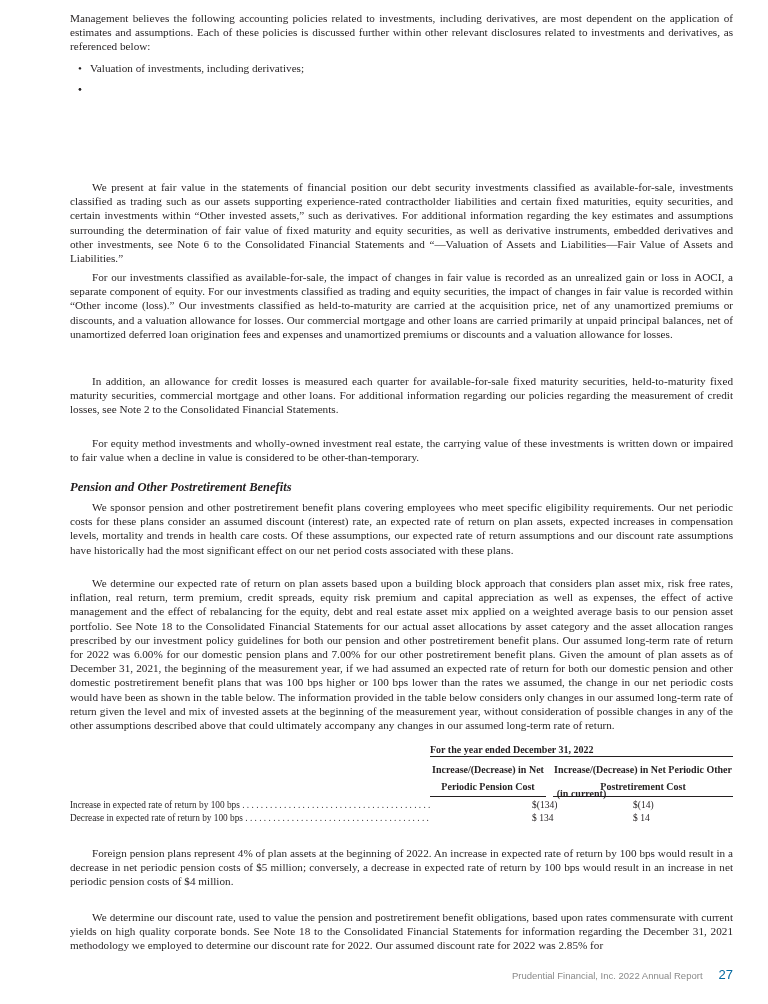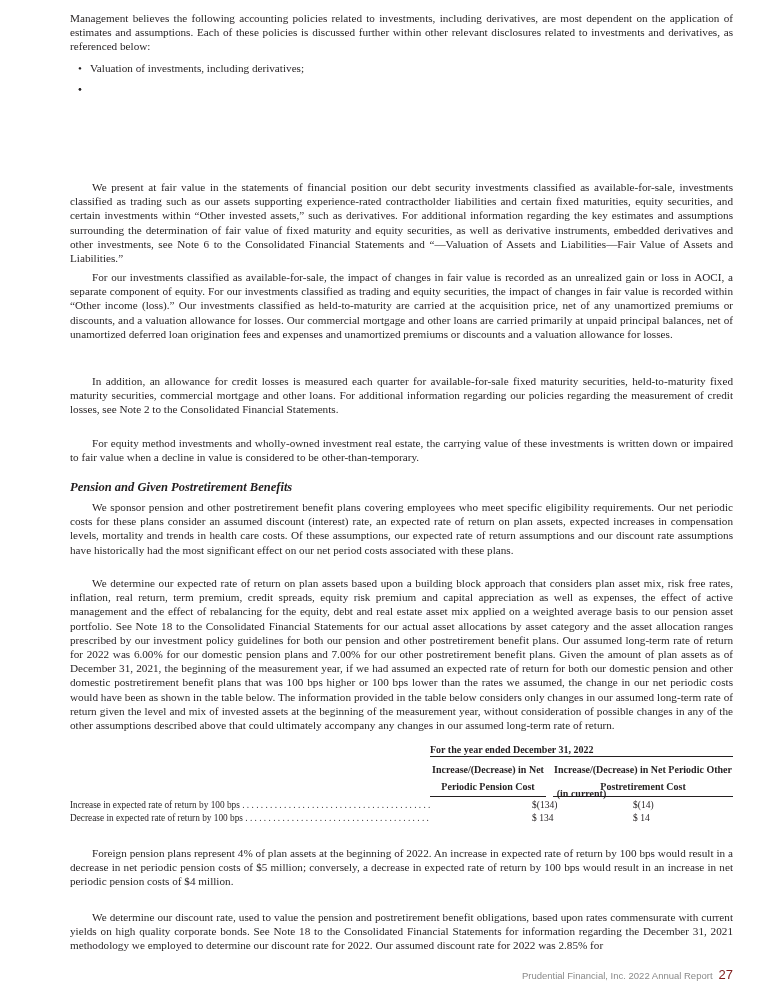--- a/index.html
+++ b/index.html
@@ -35,41 +35,41 @@
   .tbl .units { position: absolute; top: 44px; left: 360px; width: 303px; text-align: center; font-weight: bold; font-size: 10px; }
   .tbl .row { position: absolute; left: 0; width: 663px; height: 12px; }
   .tbl .row.r1 { top: 56px; }
   .tbl .row.r2 { top: 69px; }
   .tbl .lbl { position: absolute; left: 0; width: 360px; white-space: nowrap; overflow: hidden; font-size: 9.3px; }
   .tbl .v1 { position: absolute; left: 416px; font-size: 9.5px; margin-left: 46px; }
   .tbl .v2 { position: absolute; left: 563px; font-size: 9.5px; }
 
   .footer { position: absolute; top: 965px; left: 480px; width: 253px; text-align: right; font-family: "Liberation Sans", "DejaVu Sans", sans-serif; }
   .footer .ftxt { font-size: 9.5px; color: #8a8a8a; }
-  .footer .pnum { font-size: 13px; color: #7f1d1d; margin-left: 6px; }
+  .footer .pnum { font-size: 13px; color: #0369a1; margin-left: 16px; }
 </style>
 </head>
 <body>
 
 <div class="page">
 
   <p class="p-intro">Management believes the following accounting policies related to investments, including derivatives, are most dependent on the application of estimates and assumptions. Each of these policies is discussed further within other relevant disclosures related to investments and derivatives, as referenced below:</p>
 
   <ul class="bullets">
     <li><span class="bul">•</span><span>Valuation of investments, including derivatives;</span></li>
     <li><span class="bul">•</span></li>
     <li><span class="bul">•</span></li>
   </ul>
 
   <p class="indent p1">We present at fair value in the statements of financial position our debt security investments classified as available-for-sale, investments classified as trading such as our assets supporting experience-rated contractholder liabilities and certain fixed maturities, equity securities, and certain investments within “Other invested assets,” such as derivatives. For additional information regarding the key estimates and assumptions surrounding the determination of fair value of fixed maturity and equity securities, as well as derivative instruments, embedded derivatives and other investments, see Note 6 to the Consolidated Financial Statements and “—Valuation of Assets and Liabilities—Fair Value of Assets and Liabilities.”</p>
   <p class="indent p2">For our investments classified as available-for-sale, the impact of changes in fair value is recorded as an unrealized gain or loss in AOCI, a separate component of equity. For our investments classified as trading and equity securities, the impact of changes in fair value is recorded within “Other income (loss).” Our investments classified as held-to-maturity are carried at the acquisition price, net of any unamortized premiums or discounts, and a valuation allowance for losses. Our commercial mortgage and other loans are carried primarily at unpaid principal balances, net of unamortized deferred loan origination fees and expenses and unamortized premiums or discounts and a valuation allowance for losses.</p>
   <p class="indent p3">In addition, an allowance for credit losses is measured each quarter for available-for-sale fixed maturity securities, held-to-maturity fixed maturity securities, commercial mortgage and other loans. For additional information regarding our policies regarding the measurement of credit losses, see Note 2 to the Consolidated Financial Statements.</p>
   <p class="indent p4">For equity method investments and wholly-owned investment real estate, the carrying value of these investments is written down or impaired to fair value when a decline in value is considered to be other-than-temporary.</p>
 
-  <h2>Pension and Given Postretirement Benefits</h2>
+  <h2>Pension and Other Postretirement Benefits</h2>
 
   <p class="indent p5">We sponsor pension and other postretirement benefit plans covering employees who meet specific eligibility requirements. Our net periodic costs for these plans consider an assumed discount (interest) rate, an expected rate of return on plan assets, expected increases in compensation levels, mortality and trends in health care costs. Of these assumptions, our expected rate of return assumptions and our discount rate assumptions have historically had the most significant effect on our net period costs associated with these plans.</p>
   <p class="indent p6">We determine our expected rate of return on plan assets based upon a building block approach that considers plan asset mix, risk free rates, inflation, real return, term premium, credit spreads, equity risk premium and capital appreciation as well as expenses, the effect of active management and the effect of rebalancing for the equity, debt and real estate asset mix applied on a weighted average basis to our pension asset portfolio. See Note 18 to the Consolidated Financial Statements for our actual asset allocations by asset category and the asset allocation ranges prescribed by our investment policy guidelines for both our pension and other postretirement benefit plans. Our assumed long-term rate of return for 2022 was 6.00% for our domestic pension plans and 7.00% for our other postretirement benefit plans. Given the amount of plan assets as of December 31, 2021, the beginning of the measurement year, if we had assumed an expected rate of return for both our domestic pension and other domestic postretirement benefit plans that was 100 bps higher or 100 bps lower than the rates we assumed, the change in our net periodic costs would have been as shown in the table below. The information provided in the table below considers only changes in our assumed long-term rate of return given the level and mix of invested assets at the beginning of the measurement year, without consideration of possible changes in any of the other assumptions described above that could ultimately accompany any changes in our assumed long-term rate of return.</p>
 
   <div class="tbl">
     <div class="period">For the year ended December 31, 2022</div>
     <div class="colh c1">Increase/(Decrease) in Net Periodic Pension Cost</div>
     <div class="colh c2">Increase/(Decrease) in Net Periodic Other Postretirement Cost</div>
     <div class="units">(in current)</div>
 

